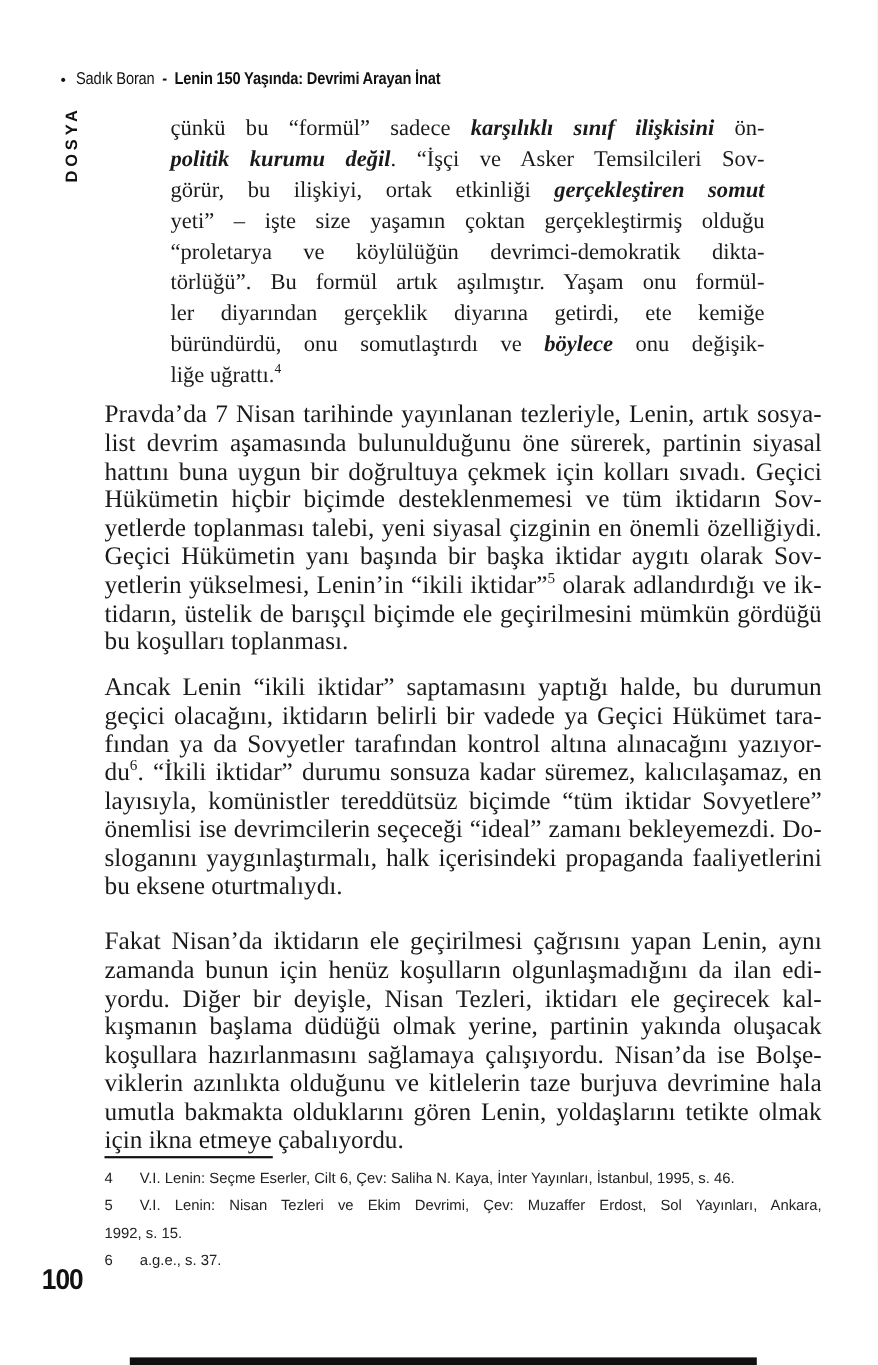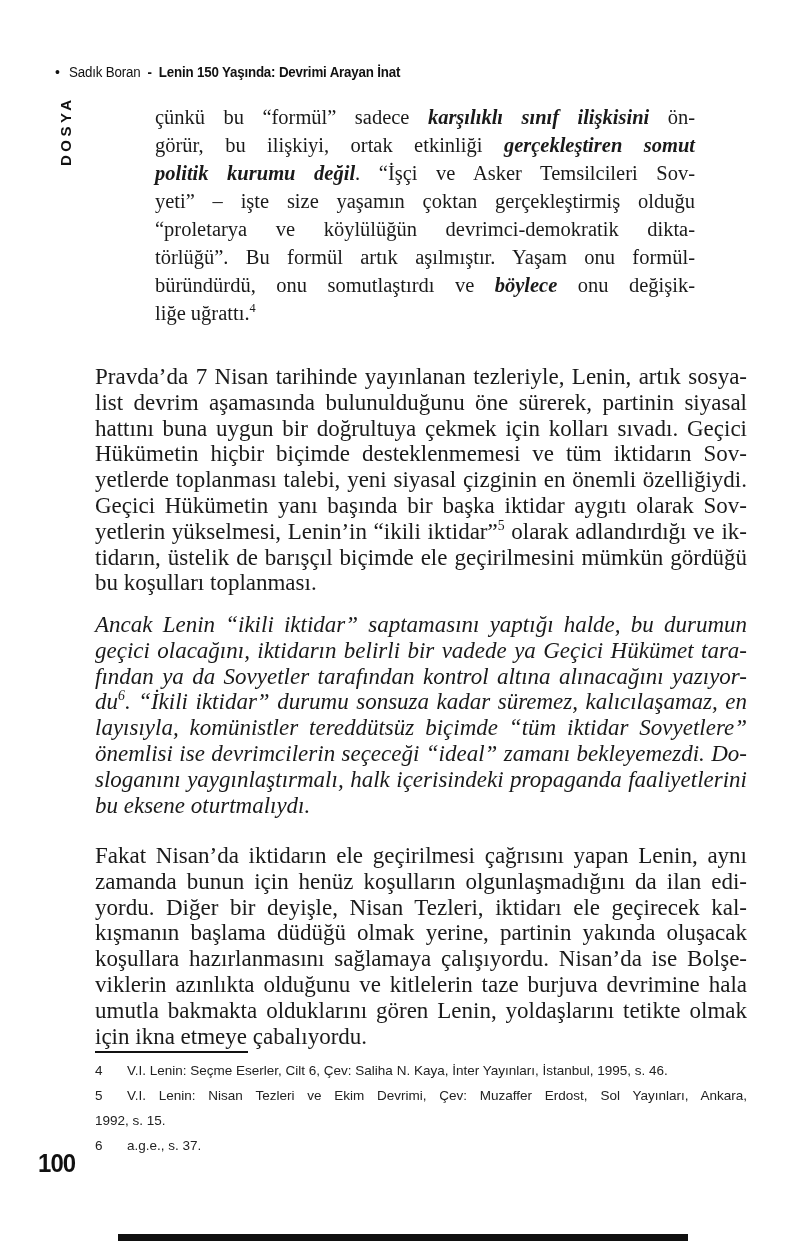--- a/index.html
+++ b/index.html
@@ -25,21 +25,21 @@
     letter-spacing:3.5px;color:#111;white-space:nowrap;
     transform:rotate(-90deg);transform-origin:0 0;
   }
   
   .quote{position:absolute;left:155px;top:103px;width:540px;font-size:20.5px;}
   .quote .tline{line-height:28px;}
   
   .body-para{position:absolute;left:95px;width:652px;font-size:23px;}
   .body-para .tline{line-height:25.8px;}
   .para-1{top:364px;}
-  .para-2{top:612px;font-style:italic;}
+  .para-2{top:612px;}
   .para-3{top:843px;}
   .tline{text-align:justify;text-align-last:justify;}
   .tline.last{text-align-last:left;}
   strong.bi{font-weight:700;font-style:italic;}
   sup{font-size:60%;line-height:0;vertical-align:super;}
   
   .fn-sep{position:absolute;left:95px;top:1051px;width:153px;height:2px;background:#111;}
   .footnotes{
     position:absolute;left:95px;top:1058px;width:652px;
     font-family:Liberation Sans, sans-serif;font-size:13.5px;color:#222;
@@ -67,25 +67,26 @@
       <span class="author">Sadık Boran</span>
       <span class="sep">-</span>
       <span class="title">Lenin 150 Yaşında: Devrimi Arayan İnat</span>
     </span>
   </div>
 
   <div class="dosya">DOSYA</div>
 
   <div class="quote">
       <div class="tline">çünkü bu “formül” sadece <strong class="bi">karşılıklı sınıf ilişkisini</strong> ön-</div>
+      <div class="tline"><strong class="bi">politik kurumu değil</strong>. “İşçi ve Asker Temsilcileri Sov-</div>
       <div class="tline">görür, bu ilişkiyi, ortak etkinliği <strong class="bi">gerçekleştiren somut</strong></div>
-      <div class="tline"><strong class="bi">politik kurumu değil</strong>. “İşçi ve Asker Temsilcileri Sov-</div>
       <div class="tline">yeti” – işte size yaşamın çoktan gerçekleştirmiş olduğu</div>
       <div class="tline">“proletarya ve köylülüğün devrimci-demokratik dikta-</div>
       <div class="tline">törlüğü”. Bu formül artık aşılmıştır. Yaşam onu formül-</div>
+      <div class="tline">ler diyarından gerçeklik diyarına getirdi, ete kemiğe</div>
       <div class="tline">büründürdü, onu somutlaştırdı ve <strong class="bi">böylece</strong> onu değişik-</div>
       <div class="tline last">liğe uğrattı.<sup>4</sup></div>
     </div>
 
   <div class="body-para para-1">
       <div class="tline">Pravda’da 7 Nisan tarihinde yayınlanan tezleriyle, Lenin, artık sosya-</div>
       <div class="tline">list devrim aşamasında bulunulduğunu öne sürerek, partinin siyasal</div>
       <div class="tline">hattını buna uygun bir doğrultuya çekmek için kolları sıvadı. Geçici</div>
       <div class="tline">Hükümetin hiçbir biçimde desteklenmemesi ve tüm iktidarın Sov-</div>
       <div class="tline">yetlerde toplanması talebi, yeni siyasal çizginin en önemli özelliğiydi.</div>

